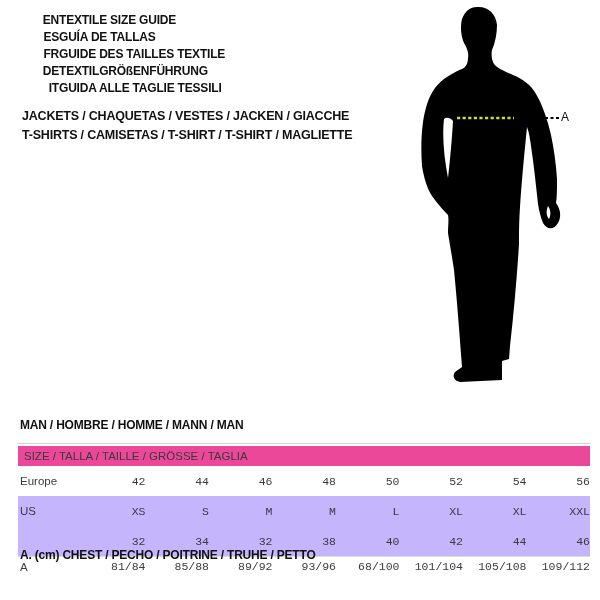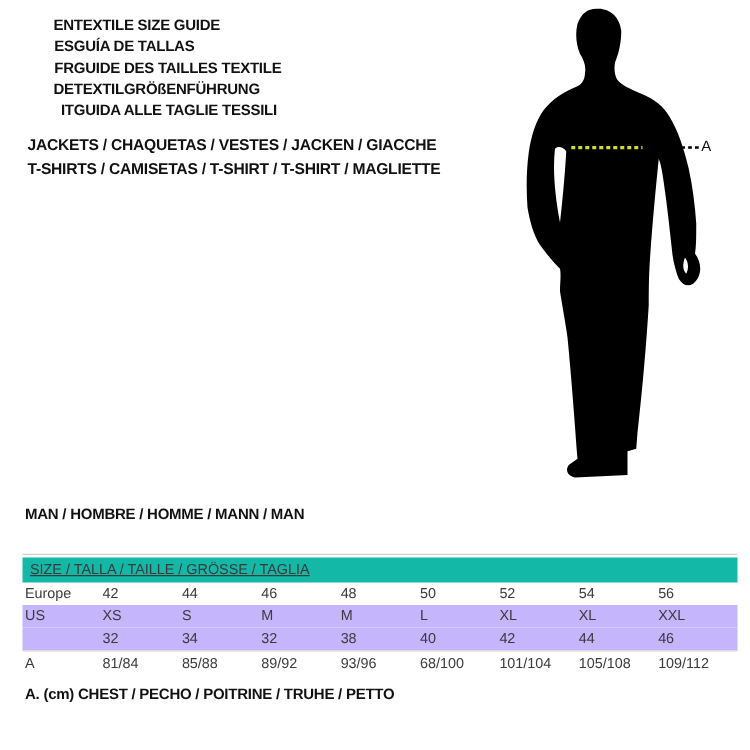--- a/index.html
+++ b/index.html
@@ -14,30 +14,30 @@
   .lang-code{width:37px;flex:0 0 37px;}
   .lang-label{white-space:nowrap;}
   
   .categories{position:absolute;left:22px;top:107px;font-size:12.5px;font-weight:bold;
     line-height:18.5px;letter-spacing:-0.2px;white-space:nowrap;}
   
   .figure-wrap{position:absolute;left:400px;top:0;width:180px;height:400px;}
   .figure-wrap svg{display:block;}
   .measure-label{position:absolute;left:161px;top:110px;font-size:12px;color:#111;line-height:14px;}
   
-  .section-title{position:absolute;left:20px;top:404px;font-size:12px;font-weight:bold;
+  .section-title{position:absolute;left:20px;top:418px;font-size:12px;font-weight:bold;
     letter-spacing:-0.2px;white-space:nowrap;}
   
   .size-table{position:absolute;left:18px;top:443px;width:572px;
     border-top:1px solid #d0d0d0;padding-top:2px;font-size:11.5px;color:#3b3b3b;}
-  .t-row{display:grid;grid-template-columns:64px repeat(8,1fr);align-items:center;height:18px;}
-  .t-header{display:flex;align-items:center;height:20px;background:#14b8a6;
-    padding-left:6px;color:#3a3a3a;text-decoration:underline;}
+  .t-row{display:grid;grid-template-columns:64px repeat(8,1fr);align-items:center;height:30px;}
+  .t-header{display:flex;align-items:center;height:20px;background:#ec4899;
+    padding-left:6px;color:#3a3a3a;}
   .t-row .t-label{padding-left:2px;text-align:left;}
-  .t-row .t-cell{text-align:left;}
+  .t-row .t-cell{text-align:right;font-family:Liberation Mono, monospace;}
   .t-row.shaded{background:#c4b5fd;}
   .t-row.shaded-last{border-bottom:1px solid #dcdcdc;}
   .t-row.row-a{height:19px;}
   
   .footnote{position:absolute;left:20px;top:548px;font-size:12px;font-weight:bold;
     letter-spacing:-0.2px;white-space:nowrap;}
 </style>
 </head>
 <body>
 

